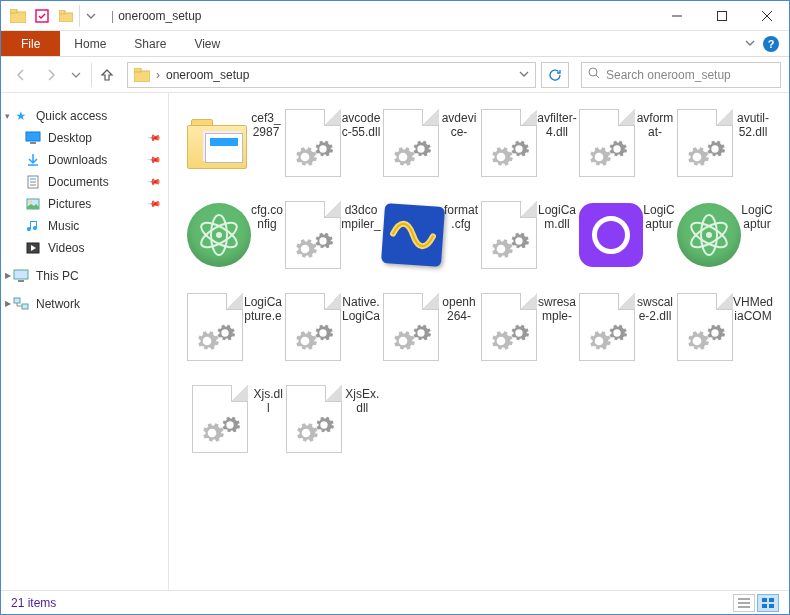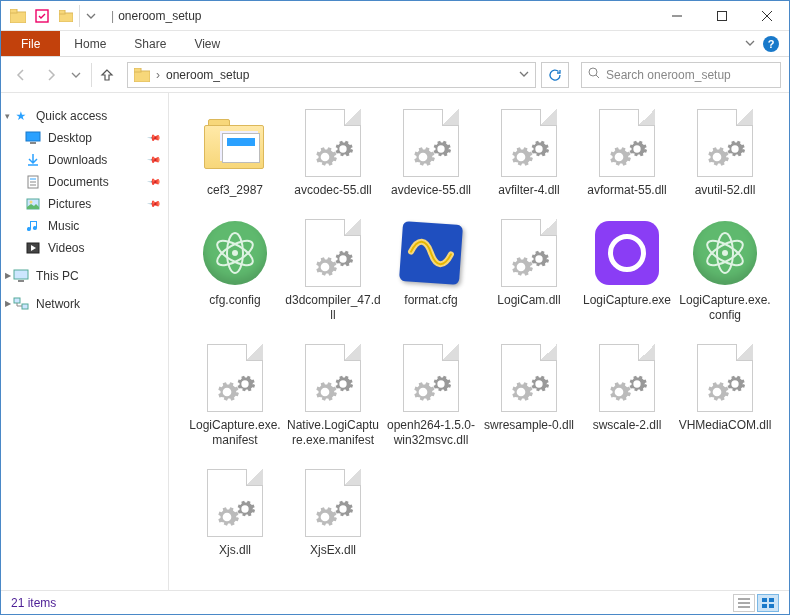--- a/index.html
+++ b/index.html
@@ -26,21 +26,21 @@
 .searchbox { width: 200px; height: 26px; border: 1px solid #ccc; display: flex; align-items: center; padding: 0 6px; margin-left: 6px; color: #888; gap: 6px;}
 .main { display: flex; height: calc(100% - 30px - 26px - 36px - 24px); }
 .sidebar { width: 168px; border-right: 1px solid #e5e5e5; padding: 6px 2px; overflow: hidden; }
 .nav-item { display: flex; align-items: center; gap: 7px; padding: 3px 6px 3px 22px; color: #333; position: relative; line-height: 16px;}
 .nav-item.group { padding-left: 10px; margin-top: 6px;}
 .nav-item .pin { margin-left: auto; color: #888; font-size: 9px; transform: rotate(45deg);}
 .nav-item .expand { position: absolute; left: 2px; color: #777; font-size: 9px;}
 .quick-star { color: #2aa1ff; }
 .content { flex: 1; padding: 14px 10px 10px 18px; overflow: auto; }
 .grid { display: grid; grid-template-columns: repeat(6, 96px); gap: 20px 2px; }
-.item { width: 96px; display: flex; flex-direction: column; align-items: center; text-align: center; }
+.item { width: 96px; display: flex; flex-direction: row; text-align: center; }
 .item .icon-wrap { width: 72px; height: 72px; display: flex; align-items: center; justify-content: center; }
 .item .label { font-size: 12px; color: #333; margin-top: 4px; word-break: break-word; line-height: 1.2; max-height: 2.4em; overflow:hidden;}
 .statusbar { height: 24px; border-top: 1px solid #e5e5e5; display: flex; align-items: center; padding: 0 10px; font-size: 12px; color: #4c1d95;}
 .status-right { margin-left: auto; display: flex; gap: 2px;}
 .view-btn { width: 22px; height: 18px; border: 1px solid #ccc; display:flex; align-items:center; justify-content:center;}
 .view-btn.active { background: #cce4f7; border-color: #7ab8e6;}
 
 .file-generic { width: 56px; height: 68px; background: #fff; border: 1px solid #ccc; position: relative; }
 .file-generic::before { content: ""; position: absolute; top: -1px; right: -1px; width: 16px; height: 16px; background: linear-gradient(135deg, #fff 50%, #ddd 50%); border-left: 1px solid #ccc; border-bottom: 1px solid #ccc; }
 .gears { position: absolute; bottom: 6px; left: 50%; transform: translateX(-50%); display:flex; gap:-4px;}

